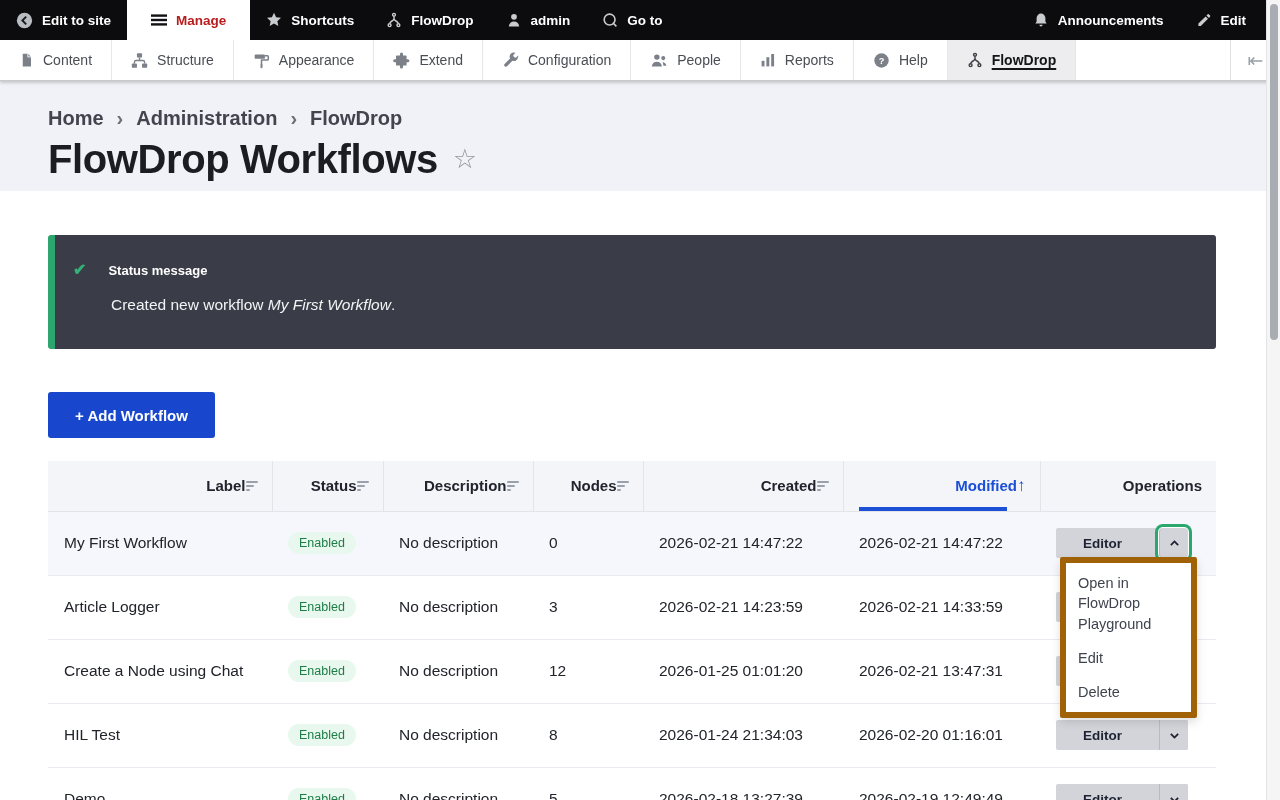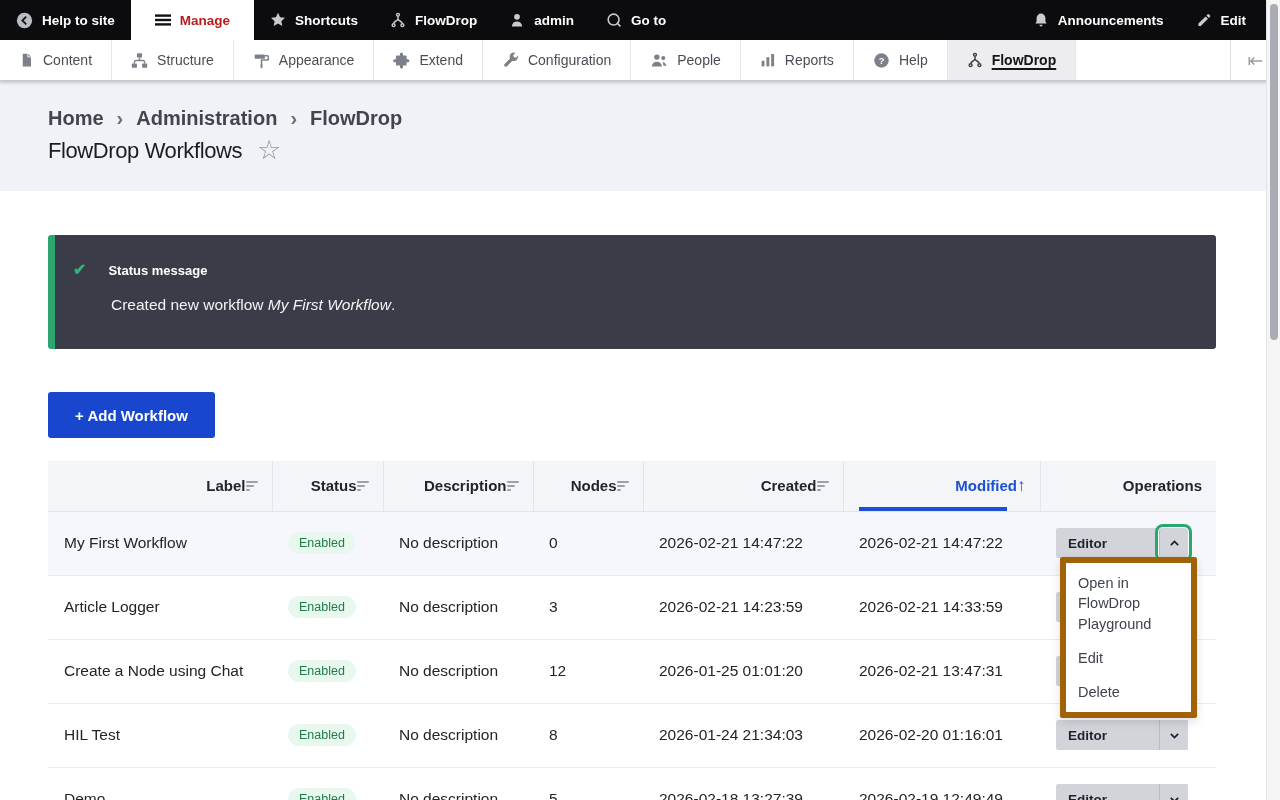--- a/index.html
+++ b/index.html
@@ -37,21 +37,21 @@
 
   
   .header-region {
     position:absolute; top:81px; left:0; width:1280px; height:110px;
     background:#f1f2f7; padding:26px 0 0 48px;
   }
   .breadcrumb { display:flex; align-items:center; gap:13px; font-size:20px; font-weight:bold; color:#42454e; }
   .breadcrumb .sep { color:#6d707a; font-weight:bold; }
   .breadcrumb span[data-interactable="true"] { cursor:pointer; }
   .page-title-row { margin-top:7px; display:flex; align-items:center; }
-  .page-title { font-size:22px; font-weight:normal; color:#1c1d21; letter-spacing:-0.4px; }
+  .page-title { font-size:40px; font-weight:bold; color:#1c1d21; letter-spacing:-0.4px; }
   .title-star { font-size:27px; color:#95979c; margin-left:15px; cursor:pointer; line-height:1; }
 
   
   .content { position:absolute; top:191px; left:0; width:1280px; height:609px; background:#ffffff; }
 
   .status-box {
     margin:44px 0 0 48px; width:1168px; height:114px;
     background:#3a3d47; border-left:7px solid #2ca56e; border-radius:3px;
     color:#ffffff; padding:27px 24px 0 18px;
   }
@@ -91,21 +91,21 @@
     height:64px; padding:0 14px 0 16px; font-size:15.5px; color:#22242b;
     border-bottom:1px solid #e9ebf0; background:#ffffff; vertical-align:middle;
   }
   tr.row-highlight td { background:#f5f7fd; }
 
   .badge {
     display:inline-block; padding:4px 11px; border-radius:12px;
     background:#e9f8ef; color:#1c7d45; font-size:12.5px;
   }
 
-  .dropbtn { width:132px; height:30px; background:#d2d4d9; border-radius:2px; display:flex; align-items:stretch; }
+  .dropbtn { width:132px; height:30px; background:#d2d4d9; border-radius:2px; display:flex; align-items:stretch;padding-left:15px; }
   .dropbtn .dlbl { flex:1; display:flex; align-items:center; padding-left:12px; font-size:13.5px; font-weight:bold; color:#1e2232; cursor:pointer; }
   .dropbtn .dtgl { width:29px; display:flex; align-items:center; justify-content:center; border-left:1px solid #b8bbc3; cursor:pointer; background:#d2d4d9; border-radius:0 2px 2px 0; }
   .dropbtn .dtgl.focused { box-shadow:0 0 0 1px #ffffff, 0 0 0 4px #2aa76c; border-radius:4px; }
 
   
   .drop-panel {
     position:absolute; left:1060px; top:557px; width:137px; z-index:50;
     background:#ffffff; border:6px solid #a16207; border-radius:2px;
     box-shadow:0 4px 10px rgba(0,0,0,0.13); padding:3px 0;
   }
@@ -123,21 +123,21 @@
 <div id="screen" data-interactable="false">
 
   <header class="topbar" data-interactable="false">
     <div class="topbar-item" data-interactable="true">
       <span class="ticon" data-interactable="false">
         <svg width="17" height="17" viewBox="0 0 20 20">
             <circle cx="10" cy="10" r="9" fill="#b9bcc1"></circle>
             <path d="M12 5.5L7.5 10l4.5 4.5" stroke="#17191d" stroke-width="2.2" fill="none"></path>
           </svg>
       </span>
-      <span data-interactable="false">Help to site</span>
+      <span data-interactable="false">Edit to site</span>
     </div>
     <div class="topbar-item active" data-interactable="true">
       <span class="ticon" data-interactable="false">
         <svg width="16" height="16" viewBox="0 0 20 20" fill="currentColor">
             <rect y="3" width="20" height="3"></rect>
             <rect y="8.5" width="20" height="3"></rect>
             <rect y="14" width="20" height="3"></rect>
           </svg>
       </span>
       <span data-interactable="false">Manage</span>

